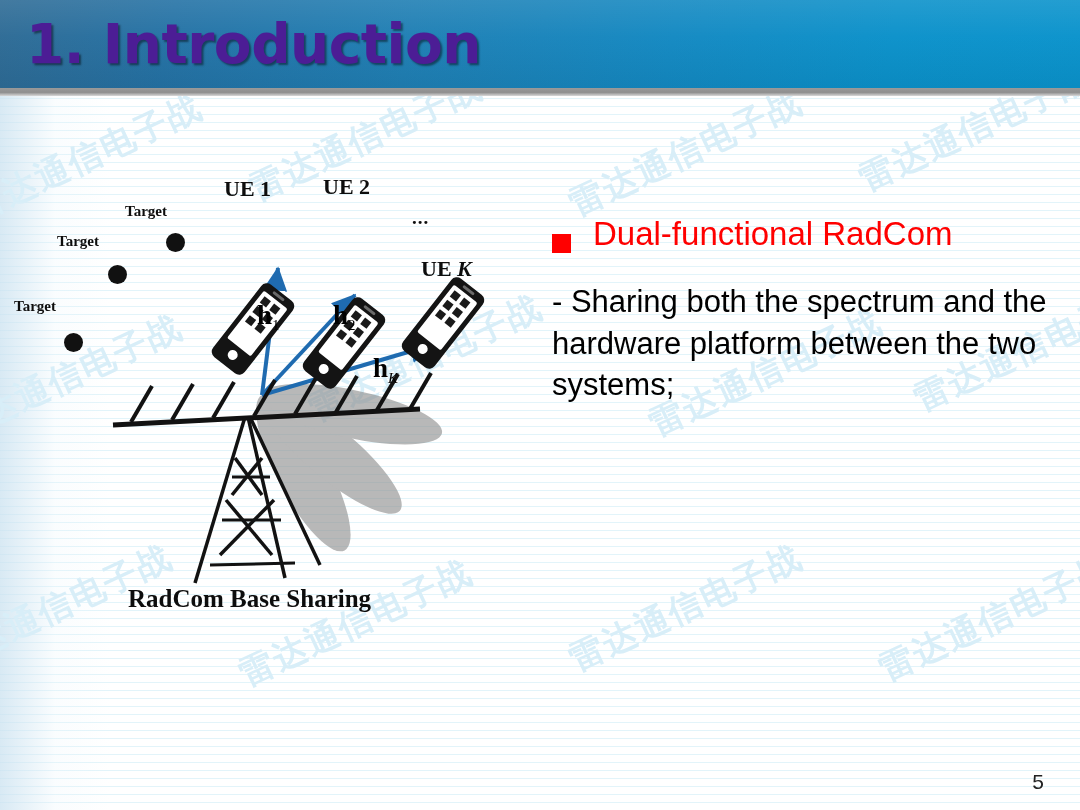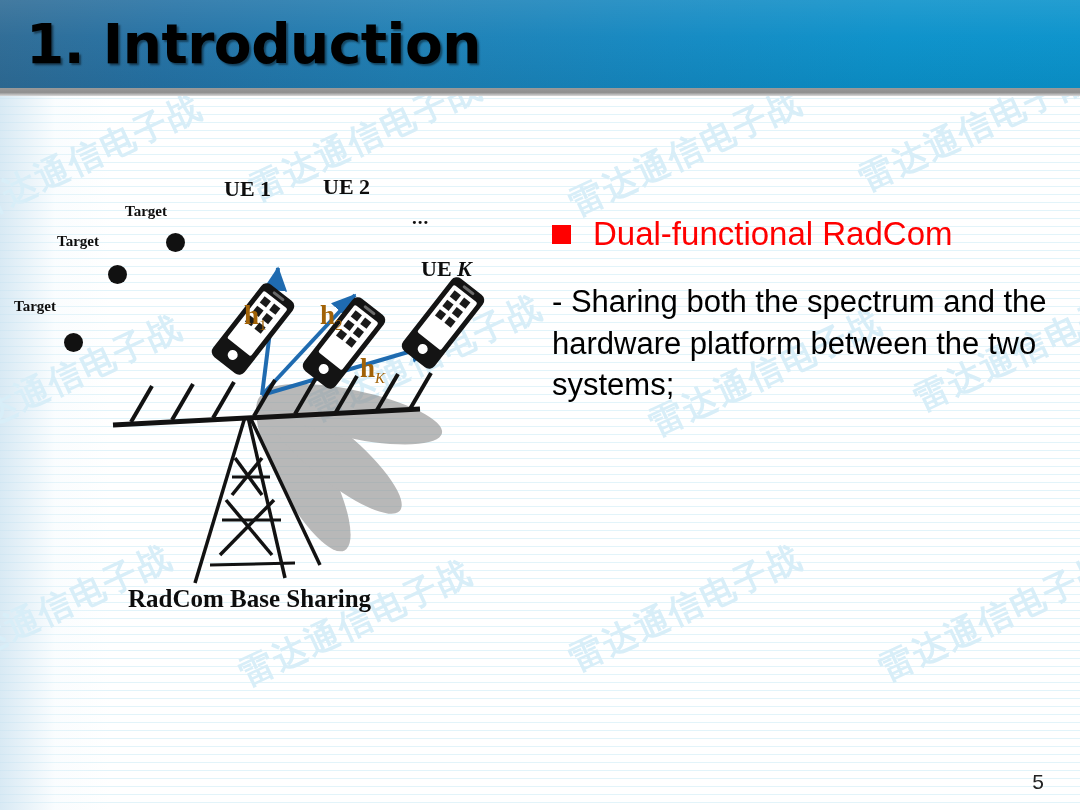--- a/index.html
+++ b/index.html
@@ -68,36 +68,36 @@
     left: 0; top: 88px;
     width: 1080px; height: 8px;
     background: linear-gradient(180deg, #9a9a9a 0%, #8f8f8f 55%, #d8d8d8 100%);
   }
   #slide-title {
     position: absolute;
     left: 26px;
     top: 12px;
     font-size: 55px;
     font-weight: bold;
-    color: #000000;
+    color: #4c1d95;
     letter-spacing: -0.5px;
     text-shadow: 2px 2px 2px rgba(0,0,0,0.45);
     font-family: "DejaVu Sans", sans-serif;
   }
 
   
   #content-right {
     position: absolute;
     left: 552px;
     top: 215px;
     width: 500px;
   }
   #bullet-row {
     display: flex;
-    align-items: center;
+    align-items: flex-end;
     gap: 22px;
     margin-bottom: 28px;
   }
   #bullet-square {
     width: 19px;
     height: 19px;
     background: #ff0000;
     flex: 0 0 auto;
   }
   #bullet-text {
@@ -140,21 +140,22 @@
     white-space: nowrap;
   }
   .target-label { font-size: 15px; }
   .ue-label { font-size: 22px; }
   .ue-label i { font-family: "Liberation Serif", serif; }
   .dots-label { font-size: 19px; letter-spacing: 1px; }
   .h-label {
     font-size: 27px;
     font-family: "Liberation Serif", serif;
     font-weight: bold;
-    color: #a16207;
+    color: #000000;
+    margin-left: 13px;
   }
   .h-label sub {
     font-size: 15px;
     font-weight: normal;
     font-family: "Liberation Serif", serif;
   }
   #bs-caption {
     position: absolute;
     left: 128px;
     top: 490px;

